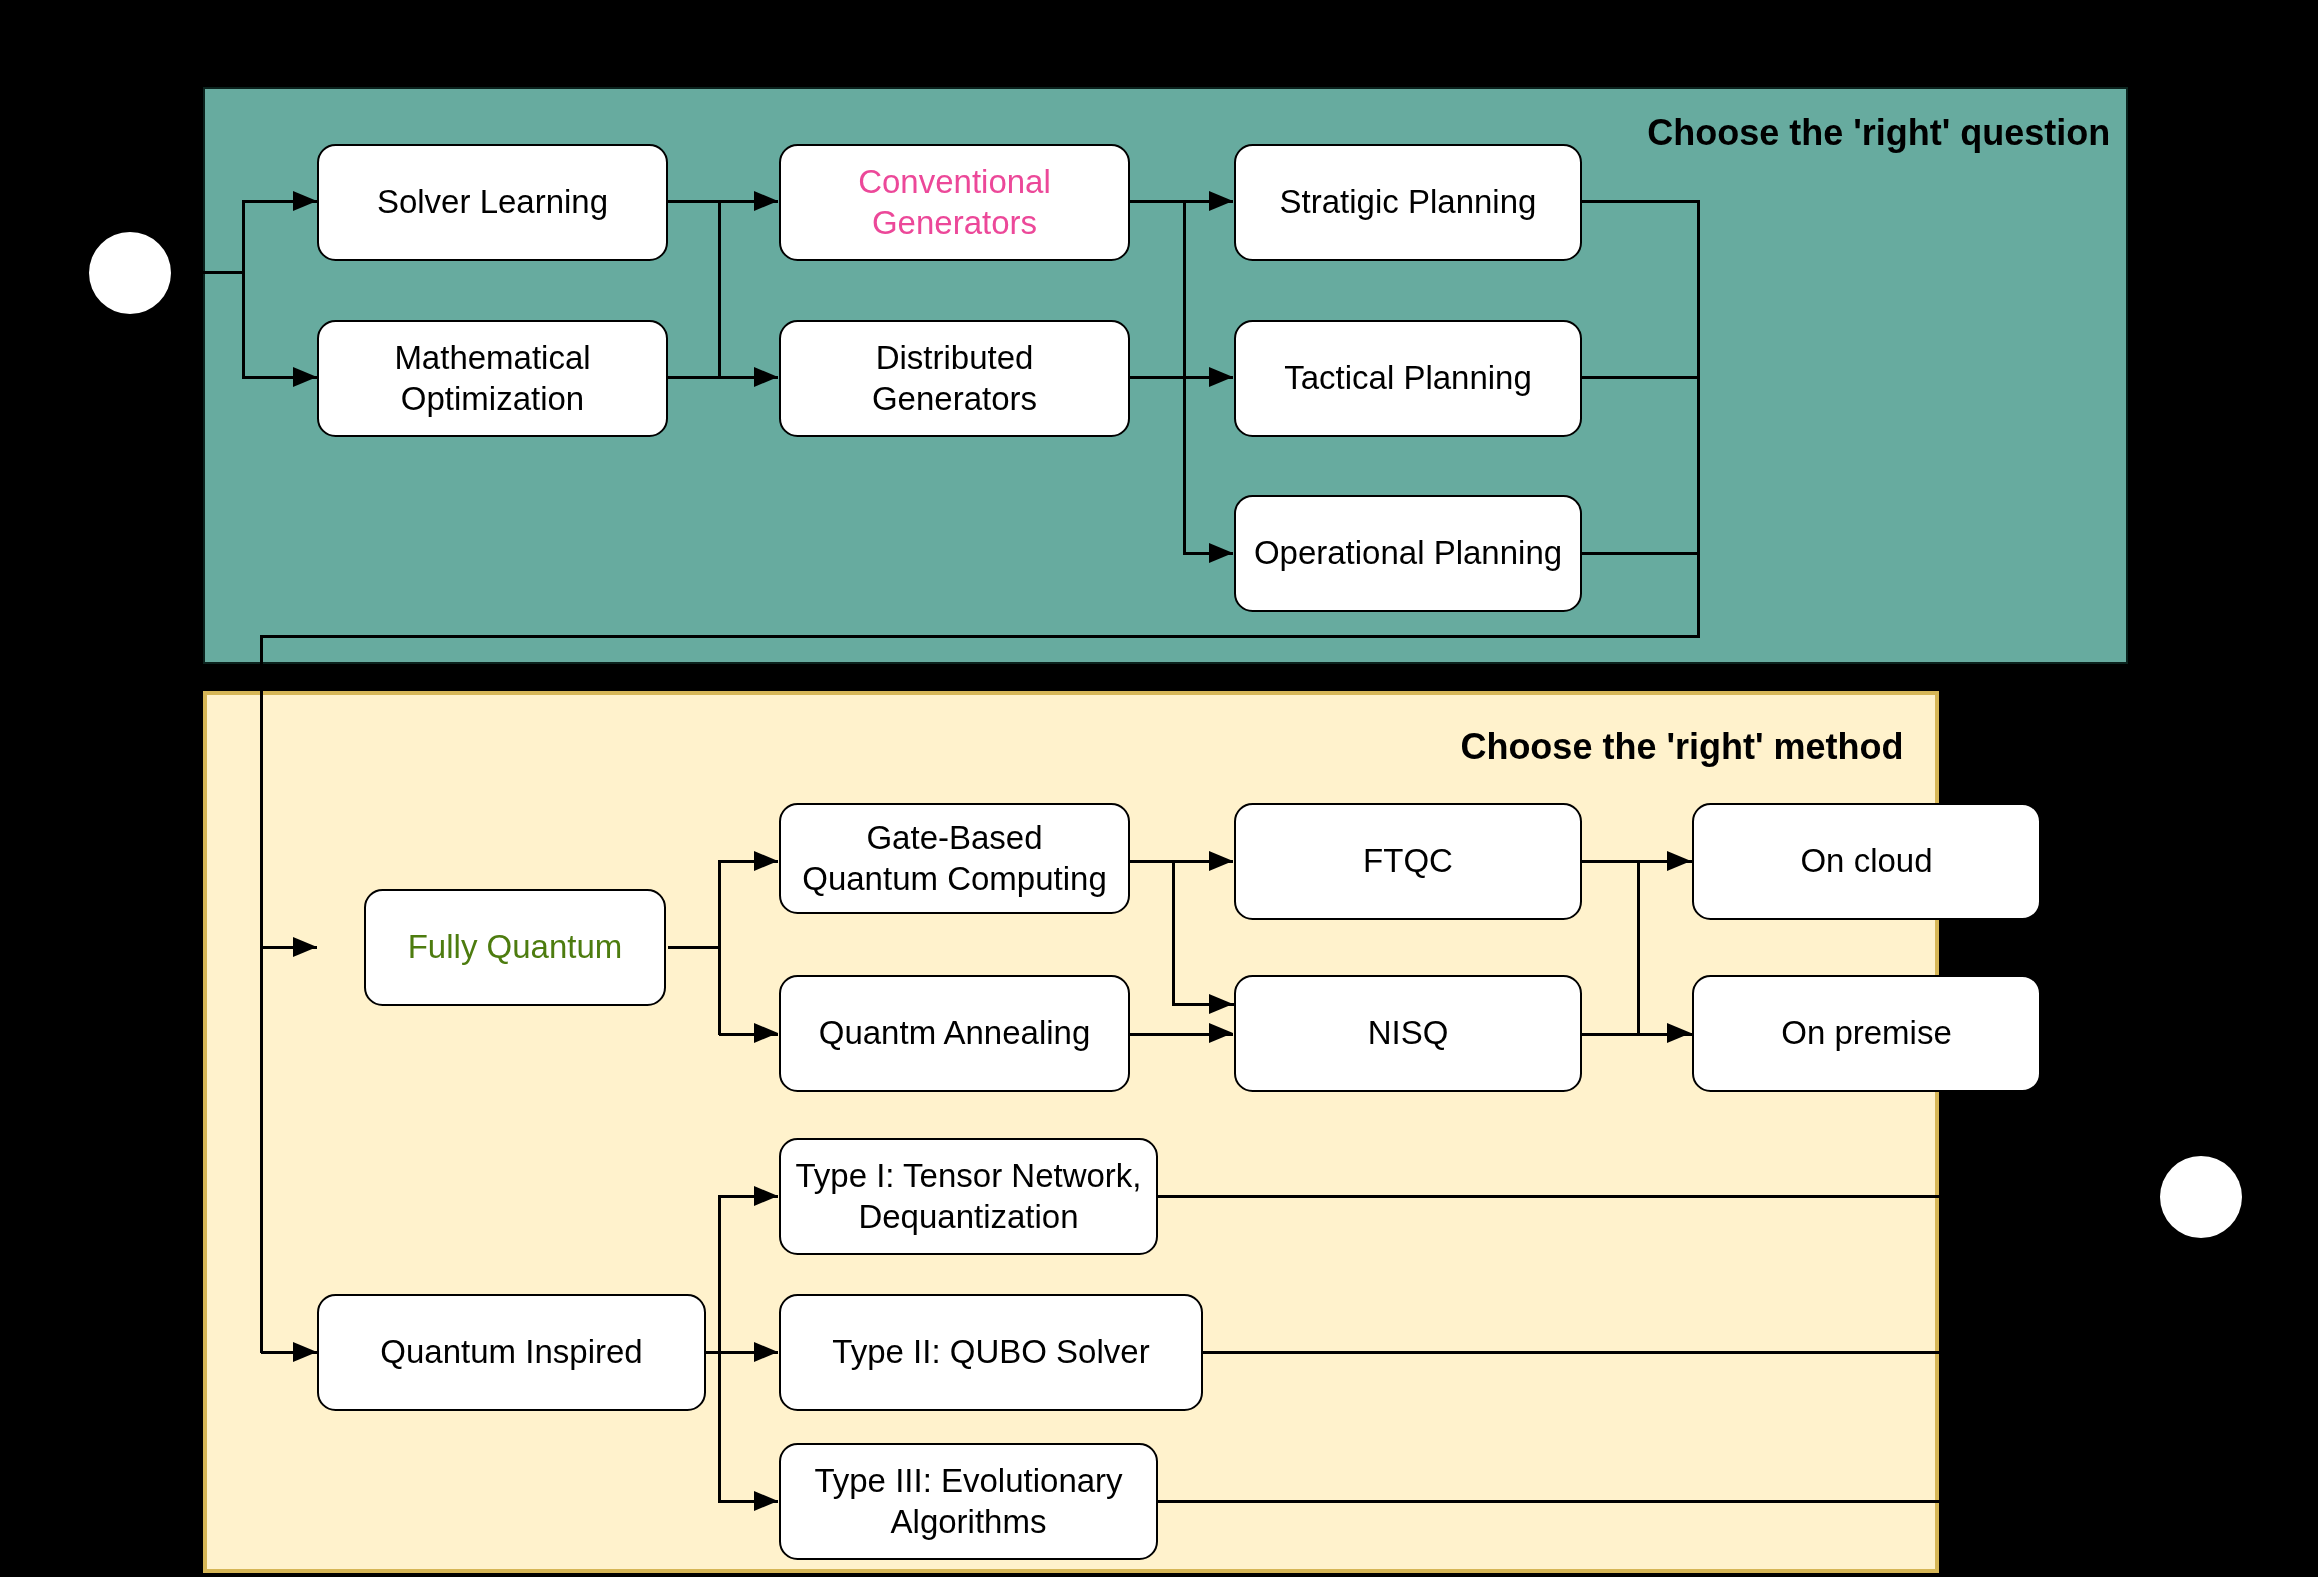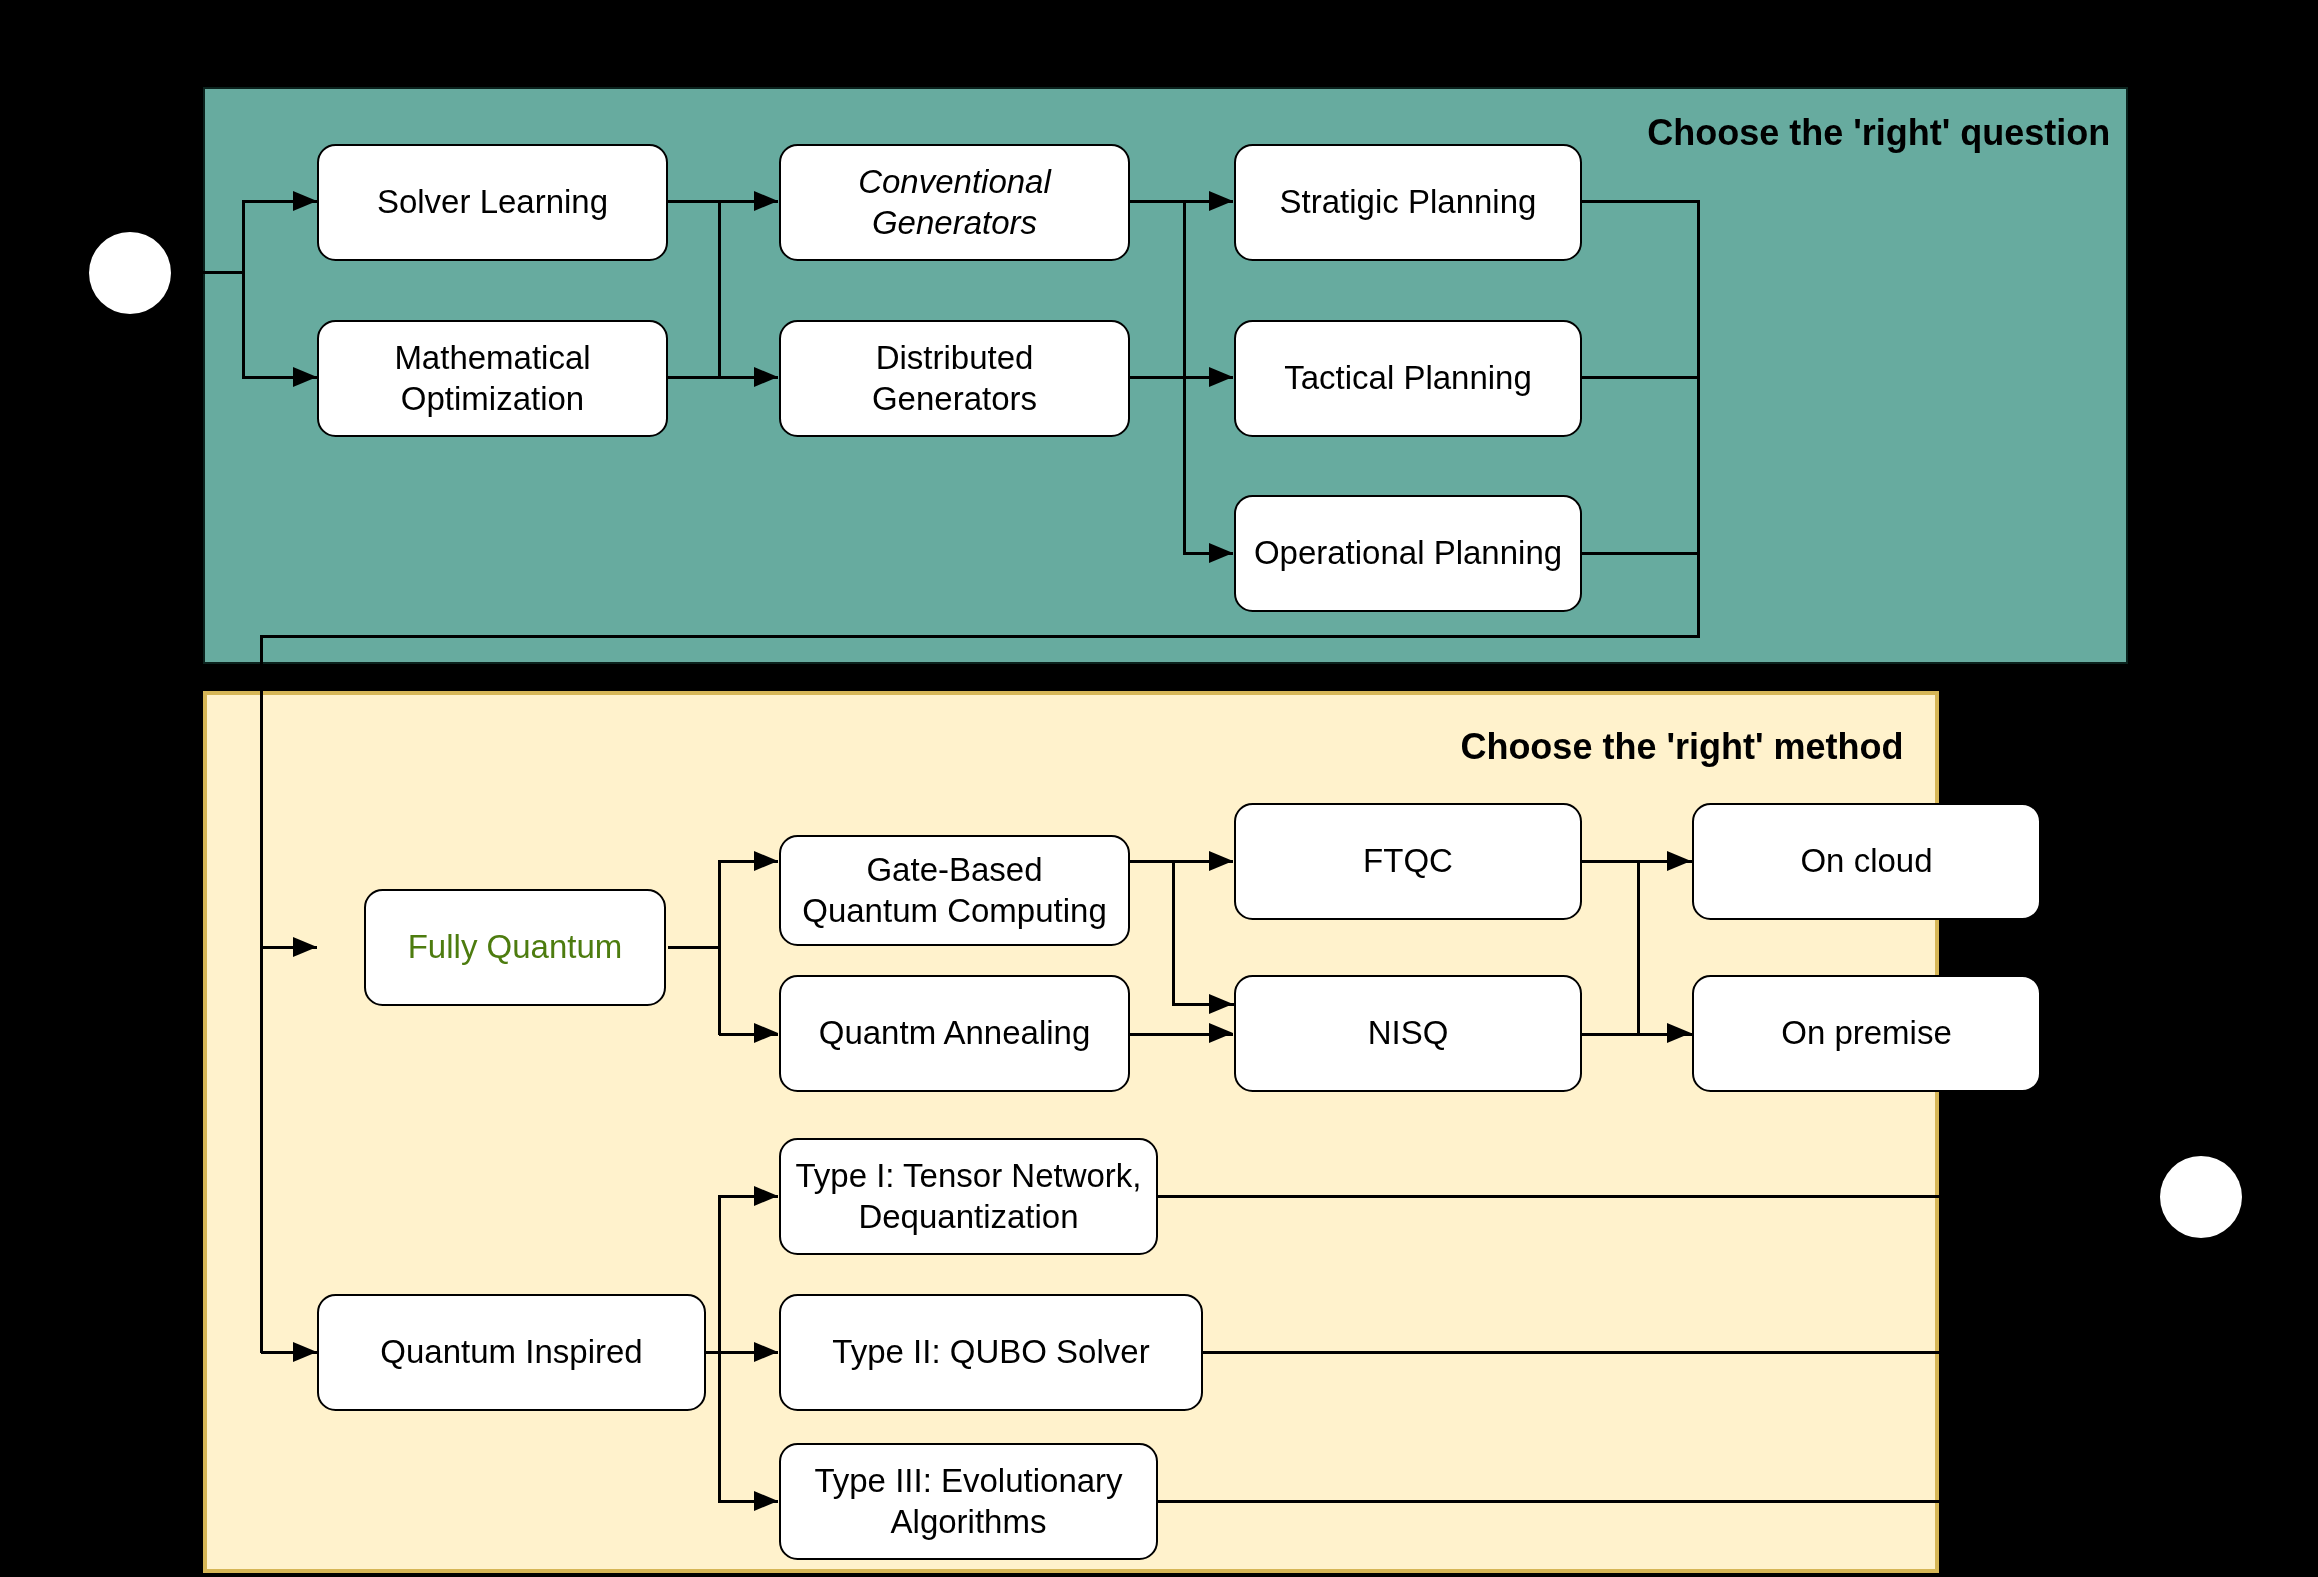--- a/index.html
+++ b/index.html
@@ -93,29 +93,29 @@
       <div class="arrow" style="left: 1667px; top: 851px; border-left-color: rgb(0, 0, 0);"></div>
       <div class="arrow" style="left: 1667px; top: 1023px; border-left-color: rgb(0, 0, 0);"></div>
       <div class="arrow" style="left: 754px; top: 1186px; border-left-color: rgb(0, 0, 0);"></div>
       <div class="arrow" style="left: 754px; top: 1342px; border-left-color: rgb(0, 0, 0);"></div>
       <div class="arrow" style="left: 754px; top: 1491px; border-left-color: rgb(0, 0, 0);"></div>
     </div>
   <div id="nodes">
       <div class="node" style="left: 317px; top: 144px; width: 351px; height: 117px; background: rgb(255, 255, 255); border-color: rgb(0, 0, 0); color: rgb(0, 0, 0);">Solver Learning</div>
       <div class="node" style="left: 317px; top: 320px; width: 351px; height: 117px; background: rgb(255, 255, 255); border-color: rgb(0, 0, 0); color: rgb(0, 0, 0);">Mathematical
 Optimization</div>
-      <div class="node" style="left: 779px; top: 144px; width: 351px; height: 117px; background: rgb(255, 255, 255); border-color: rgb(0, 0, 0); color: #000000; font-style: italic;">Conventional
+      <div class="node" style="left: 779px; top: 144px; width: 351px; height: 117px; background: rgb(255, 255, 255); border-color: rgb(0, 0, 0); color: #ec4899;">Conventional
 Generators</div>
       <div class="node" style="left: 779px; top: 320px; width: 351px; height: 117px; background: rgb(255, 255, 255); border-color: rgb(0, 0, 0); color: rgb(0, 0, 0);">Distributed
 Generators</div>
       <div class="node" style="left: 1234px; top: 144px; width: 348px; height: 117px; background: rgb(255, 255, 255); border-color: rgb(0, 0, 0); color: rgb(0, 0, 0);">Stratigic Planning</div>
       <div class="node" style="left: 1234px; top: 320px; width: 348px; height: 117px; background: rgb(255, 255, 255); border-color: rgb(0, 0, 0); color: rgb(0, 0, 0);">Tactical Planning</div>
       <div class="node" style="left: 1234px; top: 495px; width: 348px; height: 117px; background: rgb(255, 255, 255); border-color: rgb(0, 0, 0); color: rgb(0, 0, 0);">Operational Planning</div>
       <div class="node" style="left: 317px; top: 889px; width: 302px; height: 117px; background: rgb(255, 255, 255); border-color: rgb(0, 0, 0); color: #4d7c0f; margin-left: 47px;">Fully Quantum</div>
-      <div class="node" style="left: 779px; top: 803px; width: 351px; height: 111px; background: rgb(255, 255, 255); border-color: rgb(0, 0, 0); color: rgb(0, 0, 0); margin-top: 32px;">Gate-Based
+      <div class="node" style="left: 779px; top: 803px; width: 351px; height: 111px; background: rgb(255, 255, 255); border-color: rgb(0, 0, 0); color: rgb(0, 0, 0);">Gate-Based
 Quantum Computing</div>
       <div class="node" style="left: 779px; top: 975px; width: 351px; height: 117px; background: rgb(255, 255, 255); border-color: rgb(0, 0, 0); color: rgb(0, 0, 0);">Quantm Annealing</div>
       <div class="node" style="left: 1234px; top: 803px; width: 348px; height: 117px; background: rgb(255, 255, 255); border-color: rgb(0, 0, 0); color: rgb(0, 0, 0);">FTQC</div>
       <div class="node" style="left: 1234px; top: 975px; width: 348px; height: 117px; background: rgb(255, 255, 255); border-color: rgb(0, 0, 0); color: rgb(0, 0, 0);">NISQ</div>
       <div class="node" style="left: 1692px; top: 803px; width: 349px; height: 117px; background: rgb(255, 255, 255); border-color: rgb(0, 0, 0); color: rgb(0, 0, 0);">On cloud</div>
       <div class="node" style="left: 1692px; top: 975px; width: 349px; height: 117px; background: rgb(255, 255, 255); border-color: rgb(0, 0, 0); color: rgb(0, 0, 0);">On premise</div>
       <div class="node" style="left: 779px; top: 1138px; width: 379px; height: 117px; background: rgb(255, 255, 255); border-color: rgb(0, 0, 0); color: rgb(0, 0, 0);">Type I: Tensor Network,
 Dequantization</div>
       <div class="node" style="left: 317px; top: 1294px; width: 389px; height: 117px; background: rgb(255, 255, 255); border-color: rgb(0, 0, 0); color: rgb(0, 0, 0);">Quantum Inspired</div>
       <div class="node" style="left: 779px; top: 1294px; width: 424px; height: 117px; background: rgb(255, 255, 255); border-color: rgb(0, 0, 0); color: rgb(0, 0, 0);">Type II: QUBO Solver</div>

